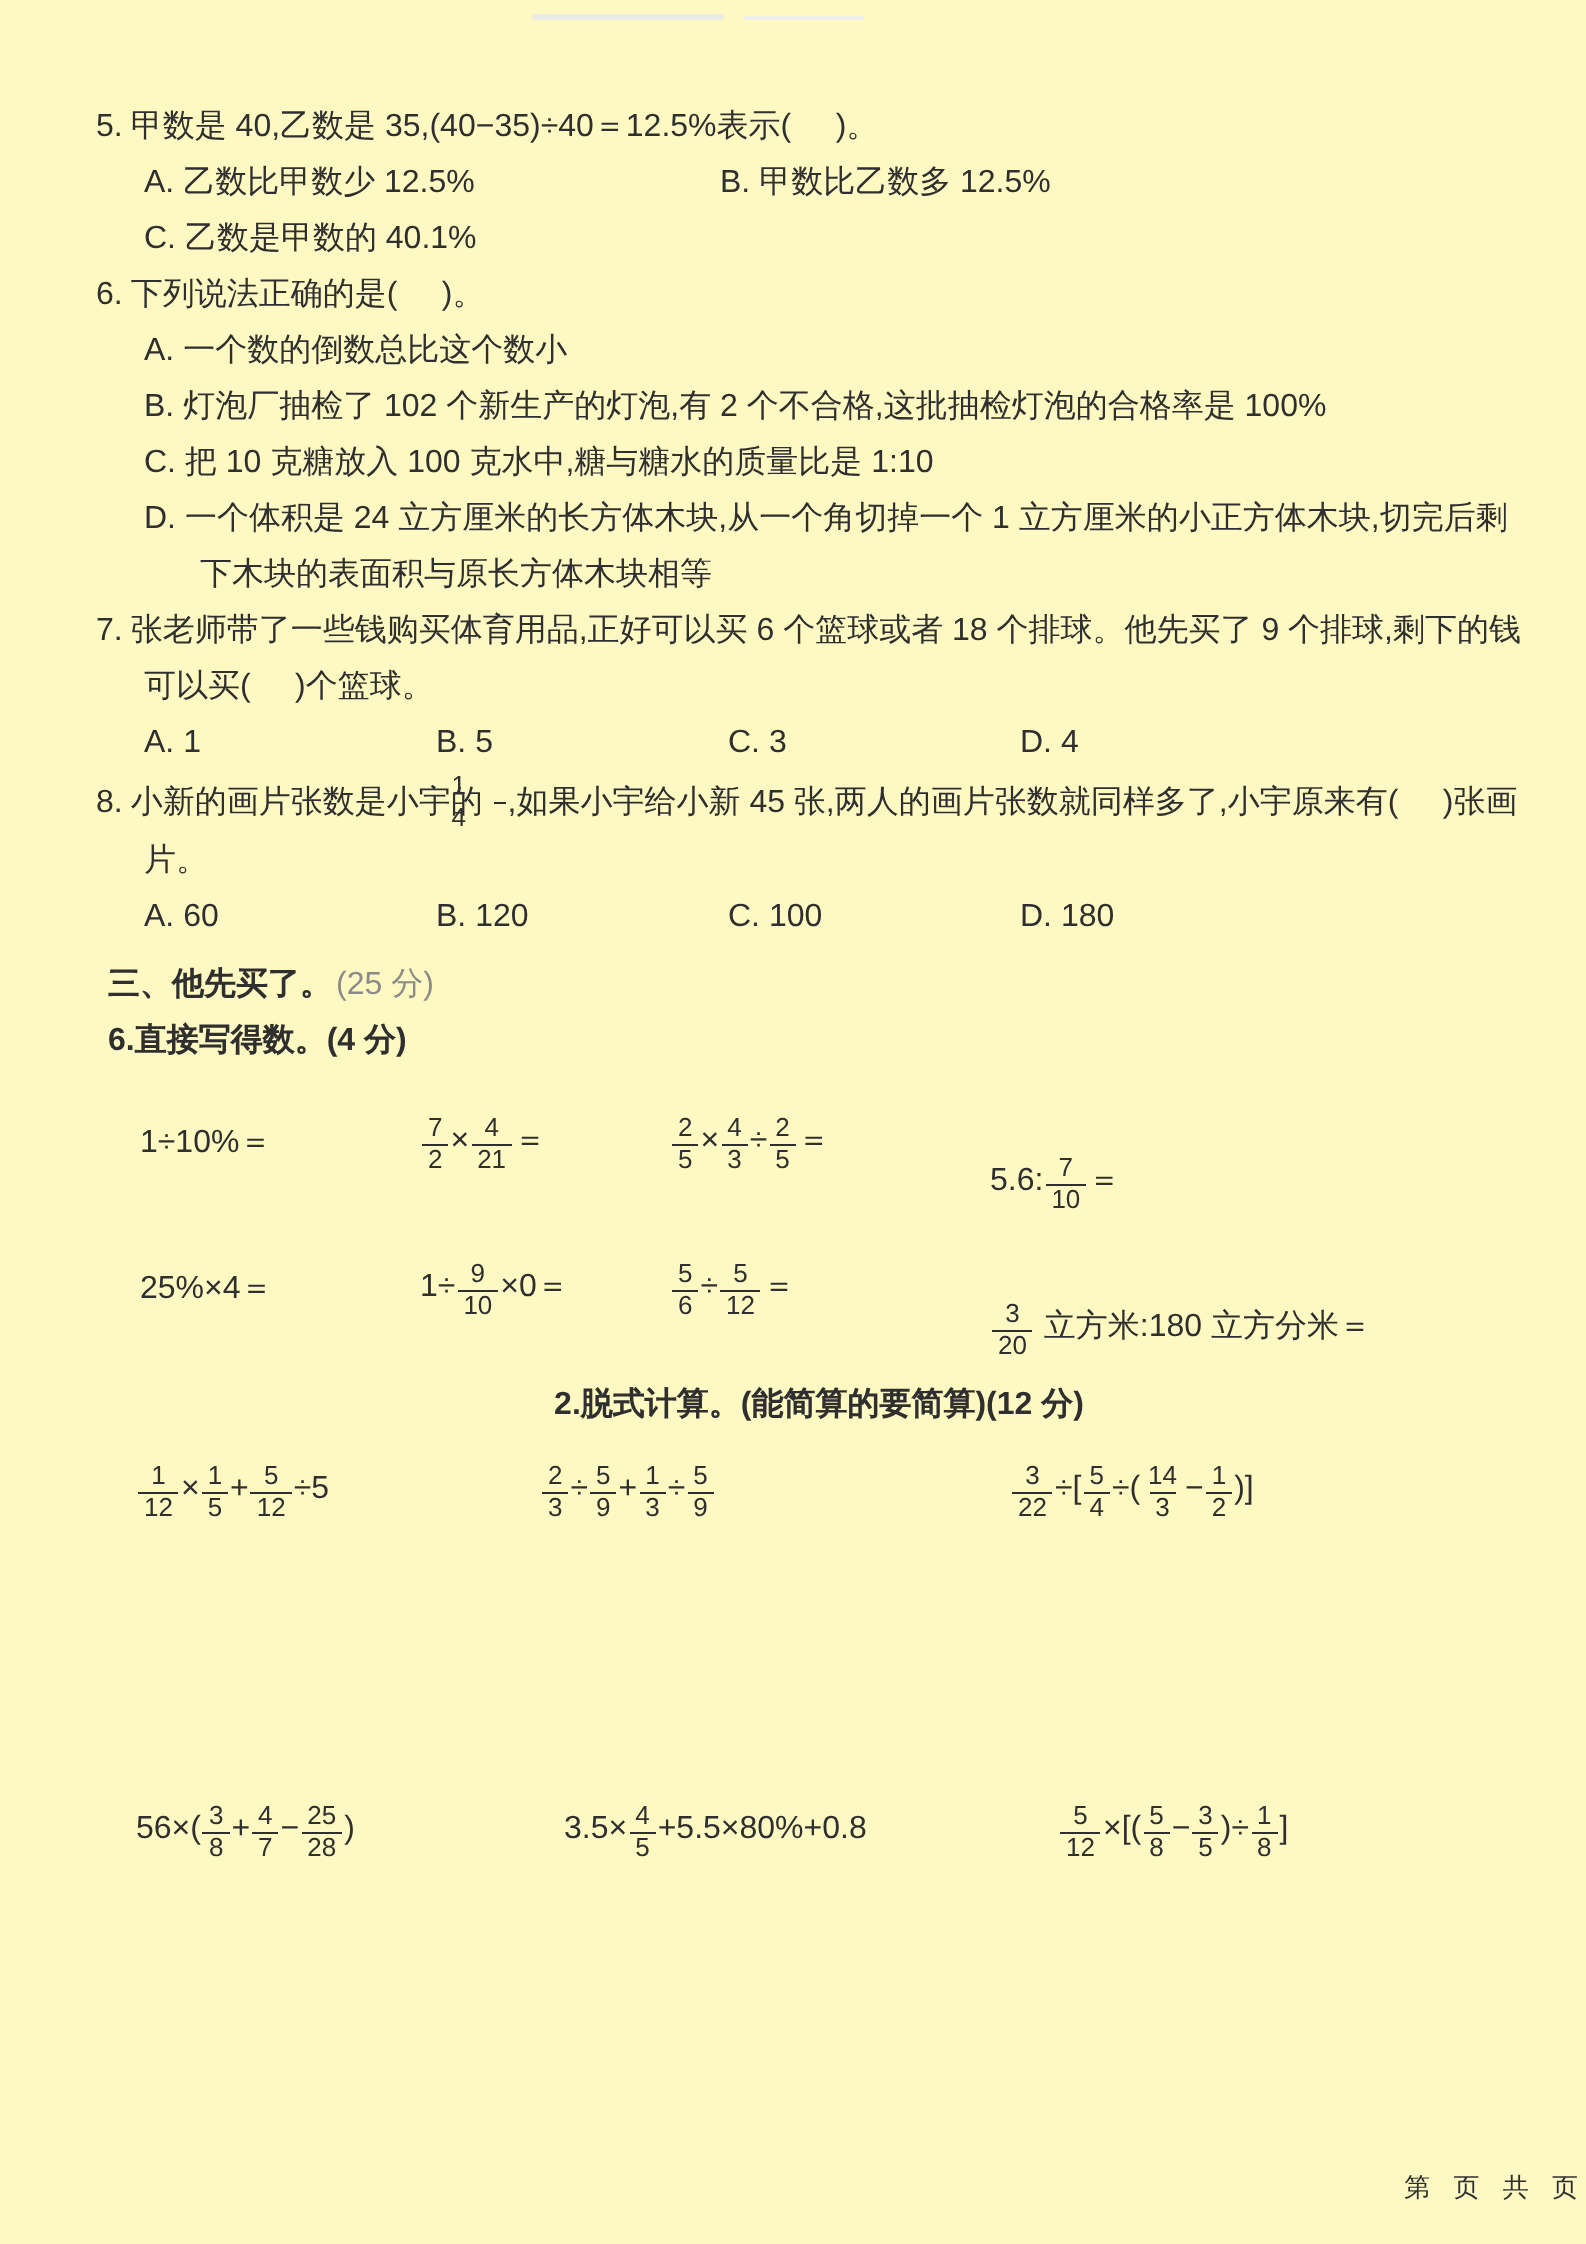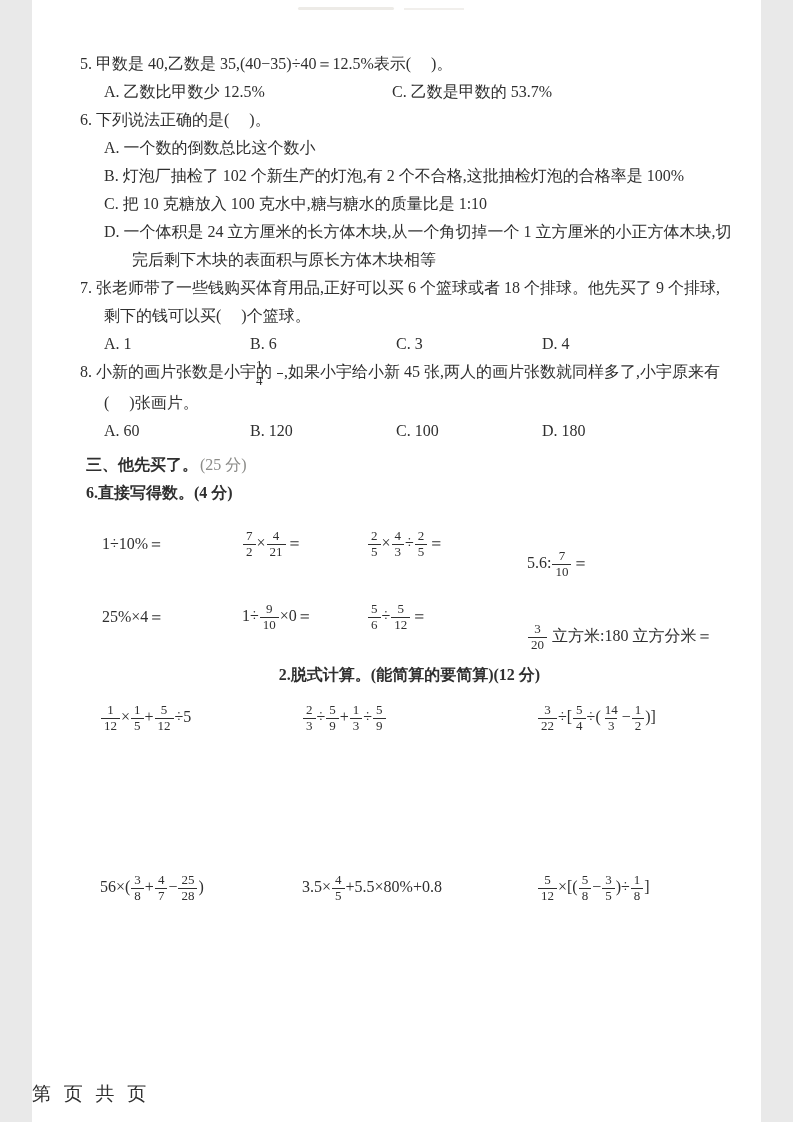--- a/index.html
+++ b/index.html
@@ -1,22 +1,22 @@
 <!DOCTYPE html>
 <html><head>
 <meta charset="utf-8">
 <style>
   html,body{margin:0;padding:0;background:#e9e9e9;}
   .page{
     position:relative;
-    width:729px;height:1122px;
+    width:793px;height:1122px;
     margin:0 auto;
-    background:#ffffff;
+    background:#fef9c3;
     color:#2f2f2f;
-    font-family:Liberation Serif, serif;
+    font-family:Liberation Sans, sans-serif;
     font-size:16px;line-height:28px;
     padding:50px 28px 0 40px;
     box-sizing:border-box;
     overflow:hidden;
   }
   .artifact{position:absolute;top:7px;left:266px;width:96px;height:3px;background:#edebe7;border-radius:2px;}
   .artifact2{position:absolute;top:8px;left:372px;width:60px;height:2px;background:#f1efec;}
   p{margin:0;}
   .q{margin:0;}
   .stem{padding-left:24px;text-indent:-24px;margin-left:8px;}
@@ -40,58 +40,59 @@
   .mcell{display:flex;align-items:center;}
   .mc0{width:140px;}
   .mc1{width:125px;}
   .mc2{width:160px;}
   .mc3{flex:1;margin-top:40px;}
   
   .wrow{display:flex;align-items:center;margin-left:28px;min-height:48px;margin-top:6px;}
   .wc0{width:202px;}
   .wc1{width:235px;}
   .wc2{flex:1;}
-  .wrow2{margin-top:122px;}
+  .wrow2{margin-top:122px;gap:12px;}
   
   .expr{display:inline-flex;align-items:flex-start;flex-wrap:wrap;}
   .expr .tok{white-space:pre;}
   .frac{display:inline-flex;flex-direction:column;align-items:center;line-height:1.15;font-size:13px;margin:0 1px;vertical-align:middle;}
   .frac .fn{padding:0 3px;}
   .frac .fd{border-top:1px solid #2f2f2f;padding:0 3px;}
   .stem .frac{display:inline-flex;}
-  .footer{position:absolute;bottom:14px;left:0;right:0;text-align:left;font-size:19px;letter-spacing:4px;color:#2f2f2f;}
+  .footer{position:absolute;bottom:14px;left:0;right:0;text-align:right;font-size:13px;letter-spacing:4px;color:#2f2f2f;}
 </style>
 </head>
 <body>
 
 <div class="page">
   <div class="artifact"></div>
   <div class="artifact2"></div>
 
   <section class="q">
     <p class="stem"><span class="qno">5.</span><span>甲数是 40,乙数是 35,(40−35)÷40＝12.5%表示(&nbsp;&nbsp;&nbsp;&nbsp;&nbsp;)。</span></p>
     <div class="opts2">
       <span class="opt">A. 乙数比甲数少 12.5%</span>
-      <span class="opt">C. 乙数是甲数的 53.7%</span>
+      <span class="opt">B. 甲数比乙数多 12.5%</span>
+      <span class="opt">C. 乙数是甲数的 40.1%</span>
     </div>
   </section>
 
   <section class="q">
     <p class="stem"><span class="qno">6.</span><span>下列说法正确的是(&nbsp;&nbsp;&nbsp;&nbsp;&nbsp;)。</span></p>
     <p class="optline">A. 一个数的倒数总比这个数小</p>
     <p class="optline">B. 灯泡厂抽检了 102 个新生产的灯泡,有 2 个不合格,这批抽检灯泡的合格率是 100%</p>
     <p class="optline">C. 把 10 克糖放入 100 克水中,糖与糖水的质量比是 1:10</p>
     <p class="optline">D. 一个体积是 24 立方厘米的长方体木块,从一个角切掉一个 1 立方厘米的小正方体木块,切完后剩下木块的表面积与原长方体木块相等</p>
   </section>
 
   <section class="q">
     <p class="stem"><span class="qno">7.</span><span>张老师带了一些钱购买体育用品,正好可以买 6 个篮球或者 18 个排球。他先买了 9 个排球,剩下的钱可以买(&nbsp;&nbsp;&nbsp;&nbsp;&nbsp;)个篮球。</span></p>
     <div class="opts4">
       <span class="opt">A. 1</span>
-      <span class="opt">B. 6</span>
+      <span class="opt">B. 5</span>
       <span class="opt">C. 3</span>
       <span class="opt">D. 4</span>
     </div>
   </section>
 
   <section class="q">
     <p class="stem"><span class="qno">8.</span><span><span class="tok">小新的画片张数是小宇的 </span><span class="frac">
             <span class="fn">1</span>
             <span class="fd">4</span>
           </span><span class="tok">,如果小宇给小新 45 张,两人的画片张数就同样多了,小宇原来有(&nbsp;&nbsp;&nbsp;&nbsp;&nbsp;)张画片。</span></span></p>

